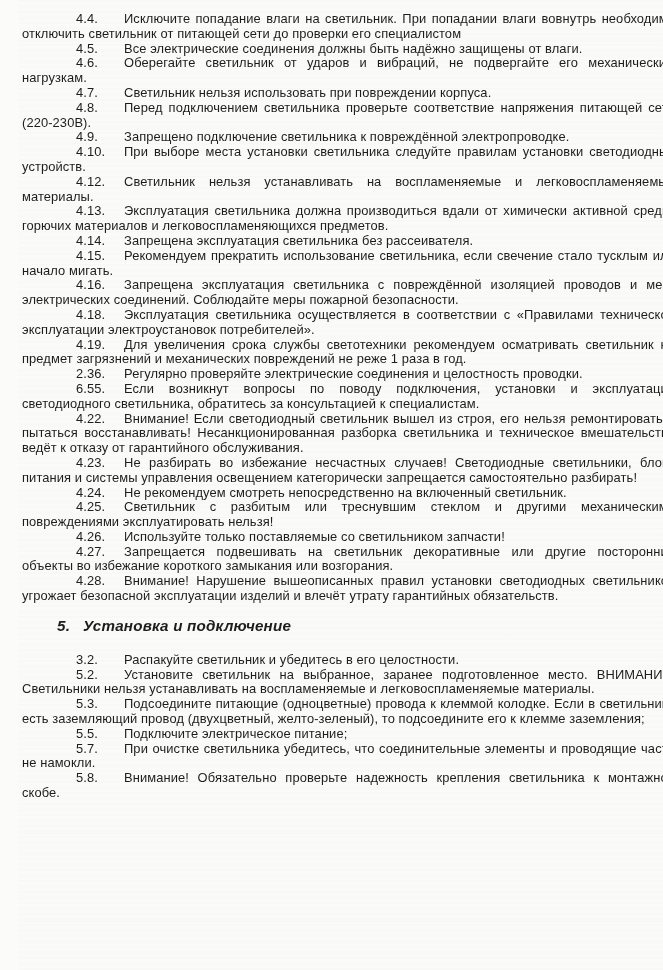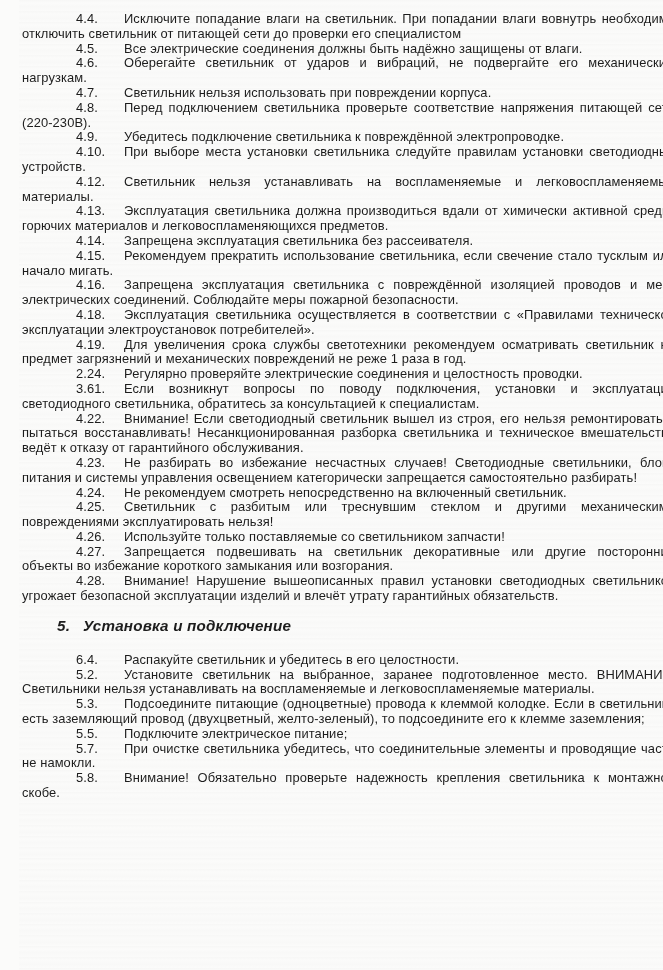--- a/index.html
+++ b/index.html
@@ -58,45 +58,45 @@
 </head>
 <body>
 
 <div class="page">
   <section id="sec4-items">
       <p class="item"><span class="num">4.4.</span><span class="txt">Исключите попадание влаги на светильник. При попадании влаги вовнутрь необходимо отключить светильник от питающей сети до проверки его специалистом</span></p>
       <p class="item"><span class="num">4.5.</span><span class="txt">Все электрические соединения должны быть надёжно защищены от влаги.</span></p>
       <p class="item"><span class="num">4.6.</span><span class="txt">Оберегайте светильник от ударов и вибраций, не подвергайте его механическим нагрузкам.</span></p>
       <p class="item"><span class="num">4.7.</span><span class="txt">Светильник нельзя использовать при повреждении корпуса.</span></p>
       <p class="item"><span class="num">4.8.</span><span class="txt">Перед подключением светильника проверьте соответствие напряжения питающей сети (220-230В).</span></p>
-      <p class="item"><span class="num">4.9.</span><span class="txt">Убедитесь подключение светильника к повреждённой электропроводке.</span></p>
+      <p class="item"><span class="num">4.9.</span><span class="txt">Запрещено подключение светильника к повреждённой электропроводке.</span></p>
       <p class="item"><span class="num">4.10.</span><span class="txt">При выборе места установки светильника следуйте правилам установки светодиодных устройств.</span></p>
       <p class="item"><span class="num">4.12.</span><span class="txt">Светильник нельзя устанавливать на воспламеняемые и легковоспламеняемые материалы.</span></p>
       <p class="item"><span class="num">4.13.</span><span class="txt">Эксплуатация светильника должна производиться вдали от химически активной среды, горючих материалов и легковоспламеняющихся предметов.</span></p>
       <p class="item"><span class="num">4.14.</span><span class="txt">Запрещена эксплуатация светильника без рассеивателя.</span></p>
       <p class="item"><span class="num">4.15.</span><span class="txt">Рекомендуем прекратить использование светильника, если свечение стало тусклым или начало мигать.</span></p>
       <p class="item"><span class="num">4.16.</span><span class="txt">Запрещена эксплуатация светильника с повреждённой изоляцией проводов и мест электрических соединений. Соблюдайте меры пожарной безопасности.</span></p>
       <p class="item"><span class="num">4.18.</span><span class="txt">Эксплуатация светильника осуществляется в соответствии с «Правилами технической эксплуатации электроустановок потребителей».</span></p>
       <p class="item"><span class="num">4.19.</span><span class="txt">Для увеличения срока службы светотехники рекомендуем осматривать светильник на предмет загрязнений и механических повреждений не реже 1 раза в год.</span></p>
-      <p class="item"><span class="num">2.24.</span><span class="txt">Регулярно проверяйте электрические соединения и целостность проводки.</span></p>
-      <p class="item"><span class="num">3.61.</span><span class="txt">Если возникнут вопросы по поводу подключения, установки и эксплуатации светодиодного светильника, обратитесь за консультацией к специалистам.</span></p>
+      <p class="item"><span class="num">2.36.</span><span class="txt">Регулярно проверяйте электрические соединения и целостность проводки.</span></p>
+      <p class="item"><span class="num">6.55.</span><span class="txt">Если возникнут вопросы по поводу подключения, установки и эксплуатации светодиодного светильника, обратитесь за консультацией к специалистам.</span></p>
       <p class="item"><span class="num">4.22.</span><span class="txt">Внимание! Если светодиодный светильник вышел из строя, его нельзя ремонтировать и пытаться восстанавливать! Несанкционированная разборка светильника и техническое вмешательство ведёт к отказу от гарантийного обслуживания.</span></p>
       <p class="item"><span class="num">4.23.</span><span class="txt">Не разбирать во избежание несчастных случаев! Светодиодные светильники, блоки питания и системы управления освещением категорически запрещается самостоятельно разбирать!</span></p>
       <p class="item"><span class="num">4.24.</span><span class="txt">Не рекомендуем смотреть непосредственно на включенный светильник.</span></p>
       <p class="item"><span class="num">4.25.</span><span class="txt">Светильник с разбитым или треснувшим стеклом и другими механическими повреждениями эксплуатировать нельзя!</span></p>
       <p class="item"><span class="num">4.26.</span><span class="txt">Используйте только поставляемые со светильником запчасти!</span></p>
       <p class="item"><span class="num">4.27.</span><span class="txt">Запрещается подвешивать на светильник декоративные или другие посторонние объекты во избежание короткого замыкания или возгорания.</span></p>
       <p class="item"><span class="num">4.28.</span><span class="txt">Внимание! Нарушение вышеописанных правил установки светодиодных светильников угрожает безопасной эксплуатации изделий и влечёт утрату гарантийных обязательств.</span></p>
     </section>
 
   <h2 class="section-heading">
     <span class="heading-num">5.</span><span>Установка и подключение</span>
   </h2>
 
   <section id="sec5-items">
-      <p class="item"><span class="num">6.4.</span><span class="txt">Распакуйте светильник и убедитесь в его целостности.</span></p>
+      <p class="item"><span class="num">3.2.</span><span class="txt">Распакуйте светильник и убедитесь в его целостности.</span></p>
       <p class="item"><span class="num">5.2.</span><span class="txt">Установите светильник на выбранное, заранее подготовленное место. ВНИМАНИЕ! Светильники нельзя устанавливать на воспламеняемые и легковоспламеняемые материалы.</span></p>
       <p class="item"><span class="num">5.3.</span><span class="txt">Подсоедините питающие (одноцветные) провода к клеммой колодке. Если в светильнике есть заземляющий провод (двухцветный, желто-зеленый), то подсоедините его к клемме заземления;</span></p>
       <p class="item"><span class="num">5.5.</span><span class="txt">Подключите электрическое питание;</span></p>
       <p class="item"><span class="num">5.7.</span><span class="txt">При очистке светильника убедитесь, что соединительные элементы и проводящие части не намокли.</span></p>
       <p class="item"><span class="num">5.8.</span><span class="txt">Внимание! Обязательно проверьте надежность крепления светильника к монтажной скобе.</span></p>
     </section>
 </div>
 
 </body></html>

